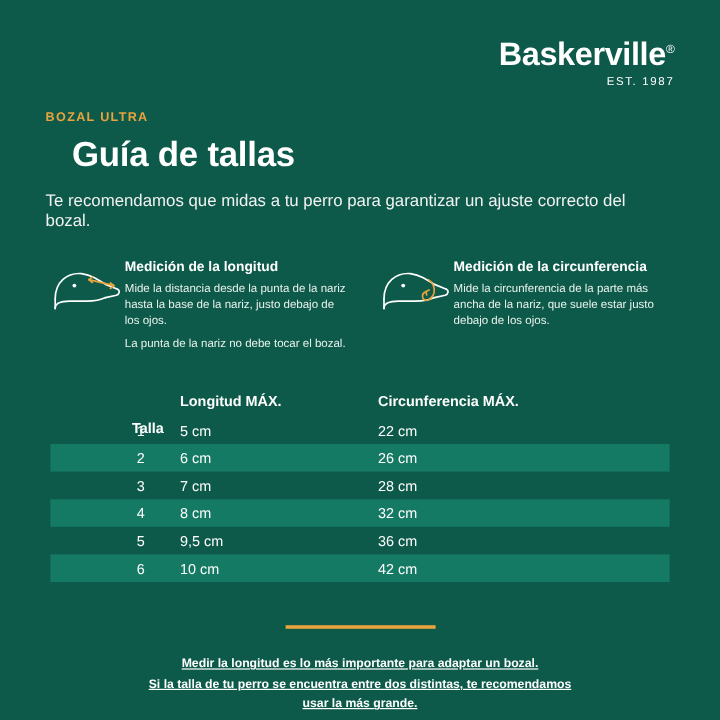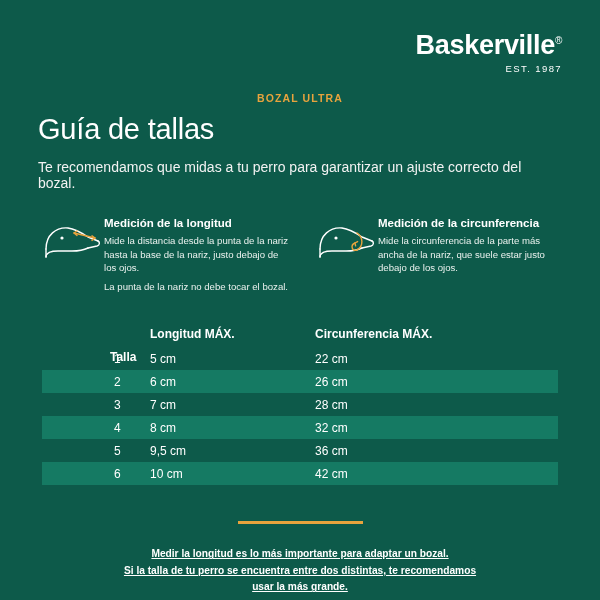--- a/index.html
+++ b/index.html
@@ -52,27 +52,27 @@
     letter-spacing: 1.4px;
     margin-top: 4px;
     font-weight: normal;
   }
   .kicker {
     color: #e8a33d;
     font-size: 10.5px;
     font-weight: bold;
     letter-spacing: 1.1px;
     margin-top: 16px;
-    text-align: center;
   }
   .title {
     font-size: 29px;
-    font-weight: normal;
+    font-weight: bold;
     margin-top: 9px;
     letter-spacing: -0.2px;
+    margin-left: 22px;
   }
   .subtitle {
     font-size: 14px;
     margin-top: 13px;
     color: #f2f2f2;
   }
 
   
   .measures {
     display: flex;

